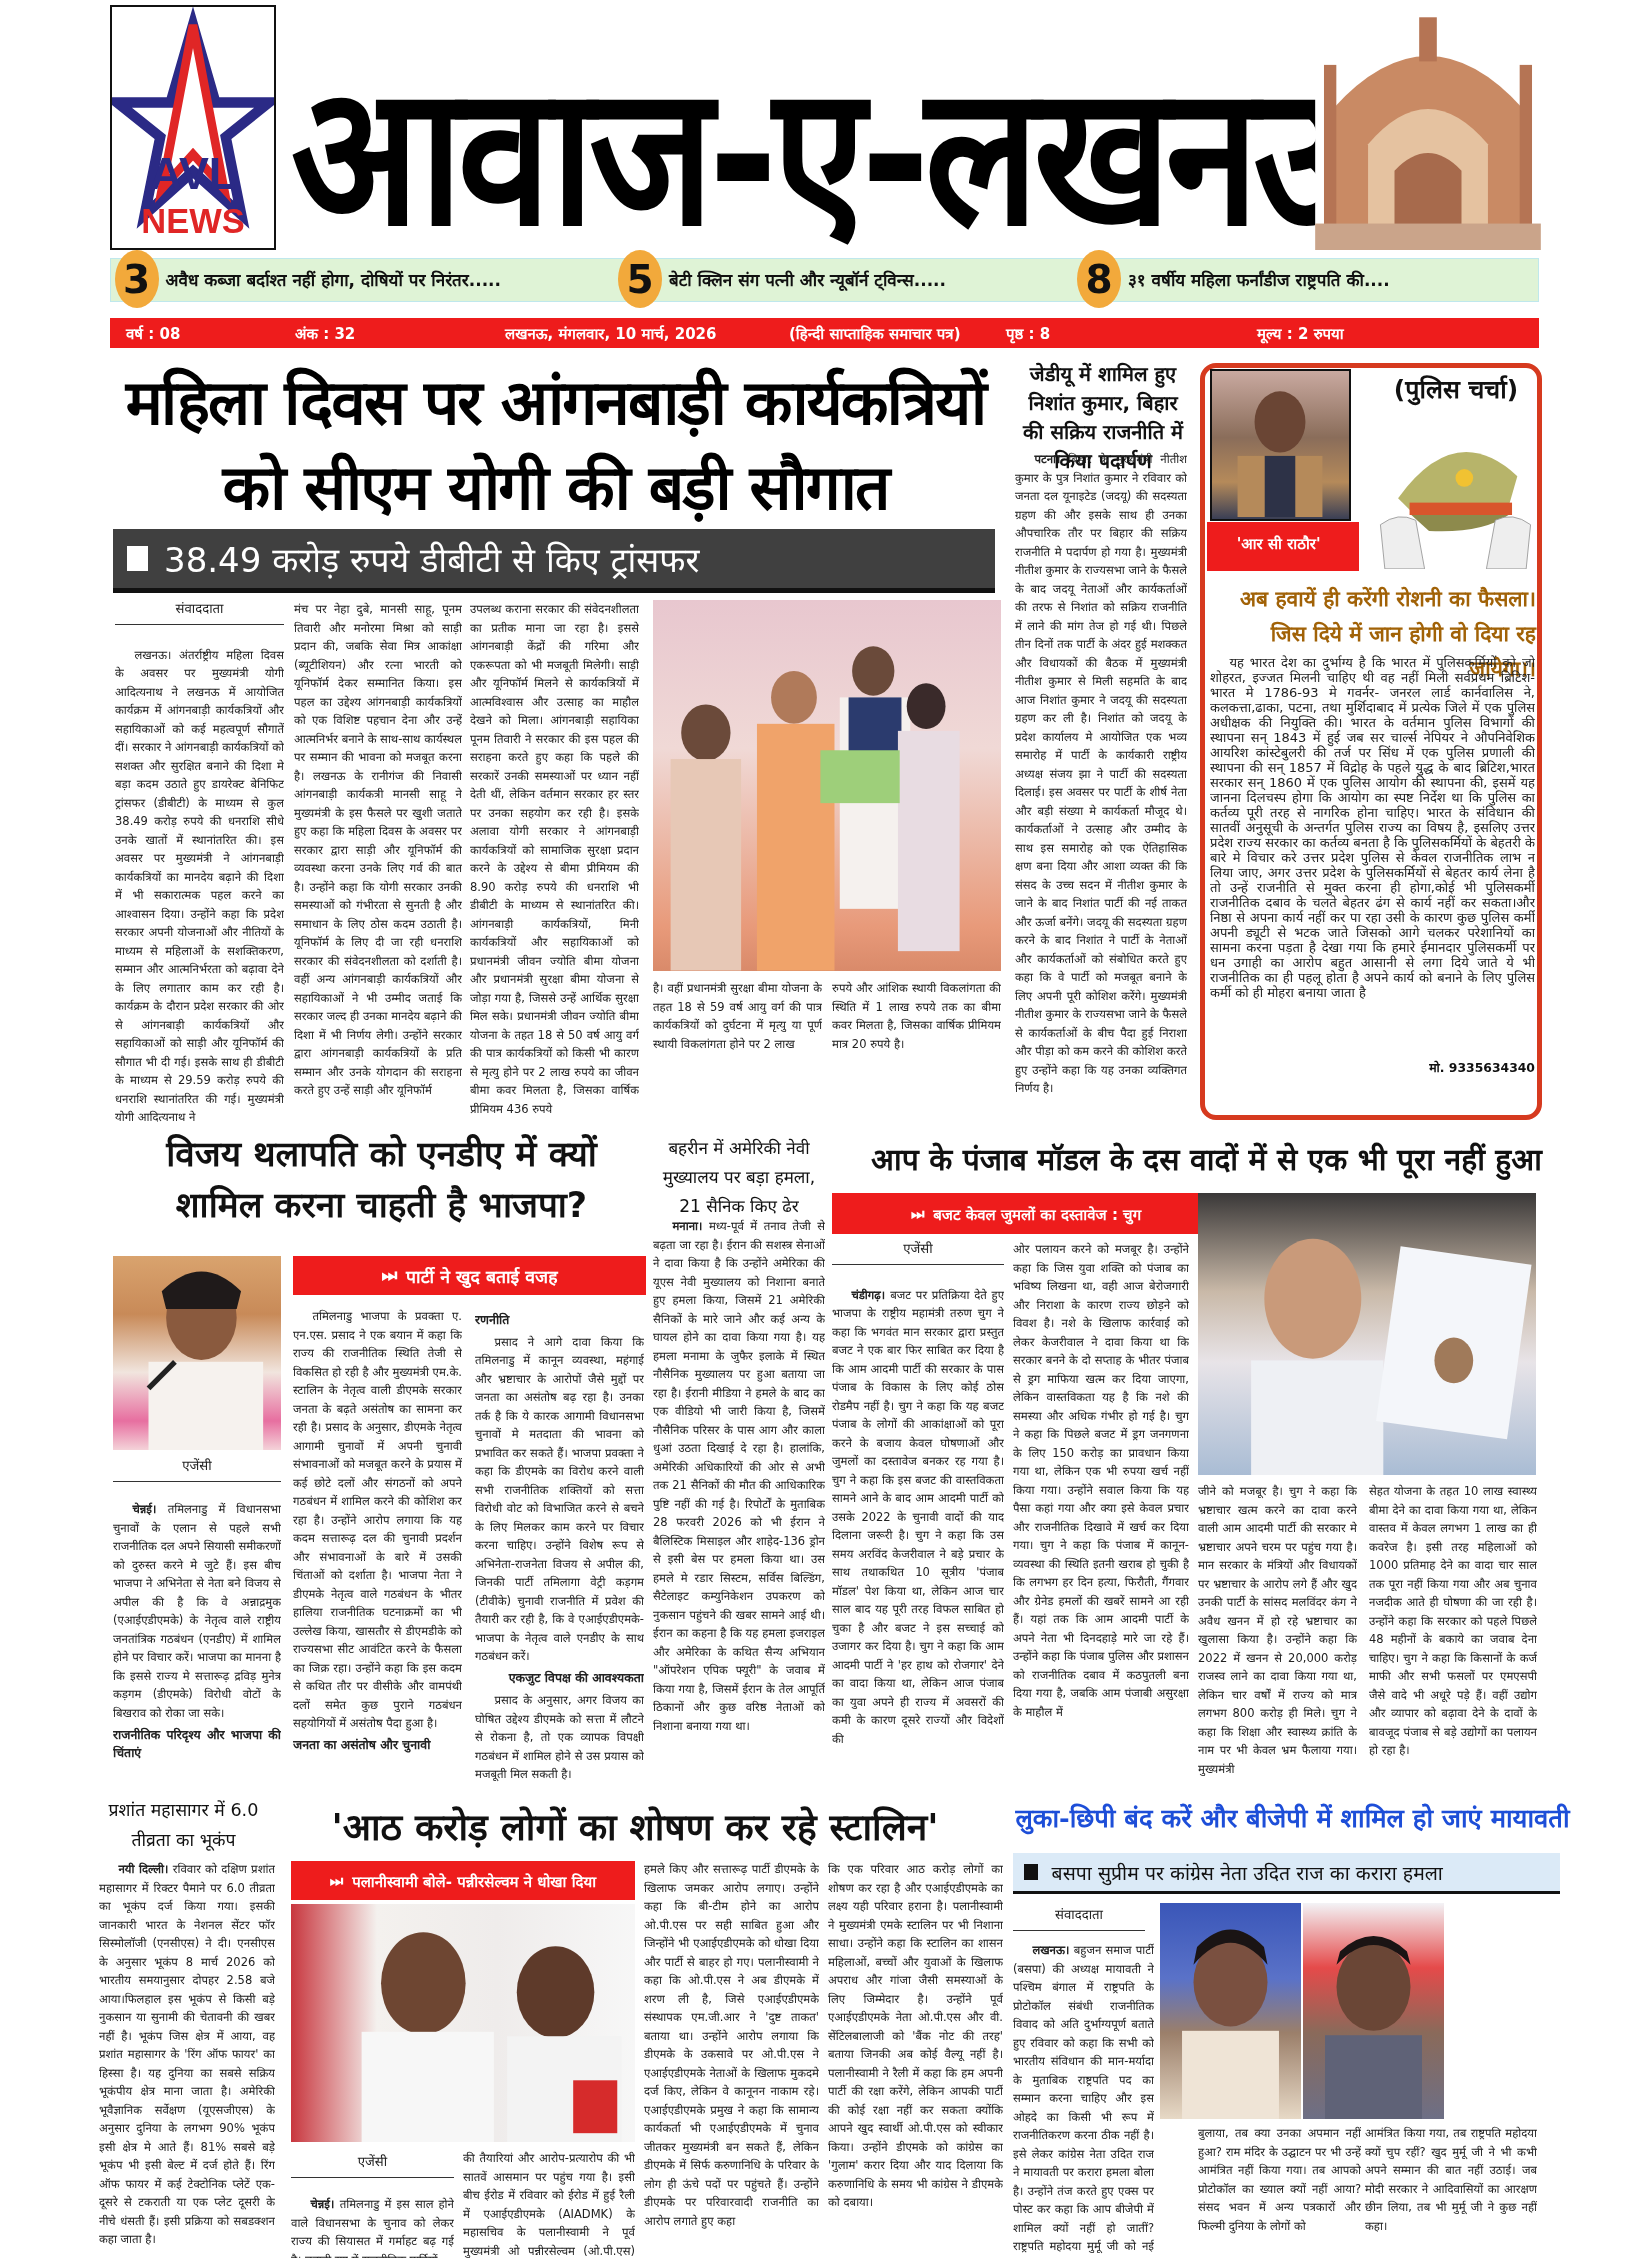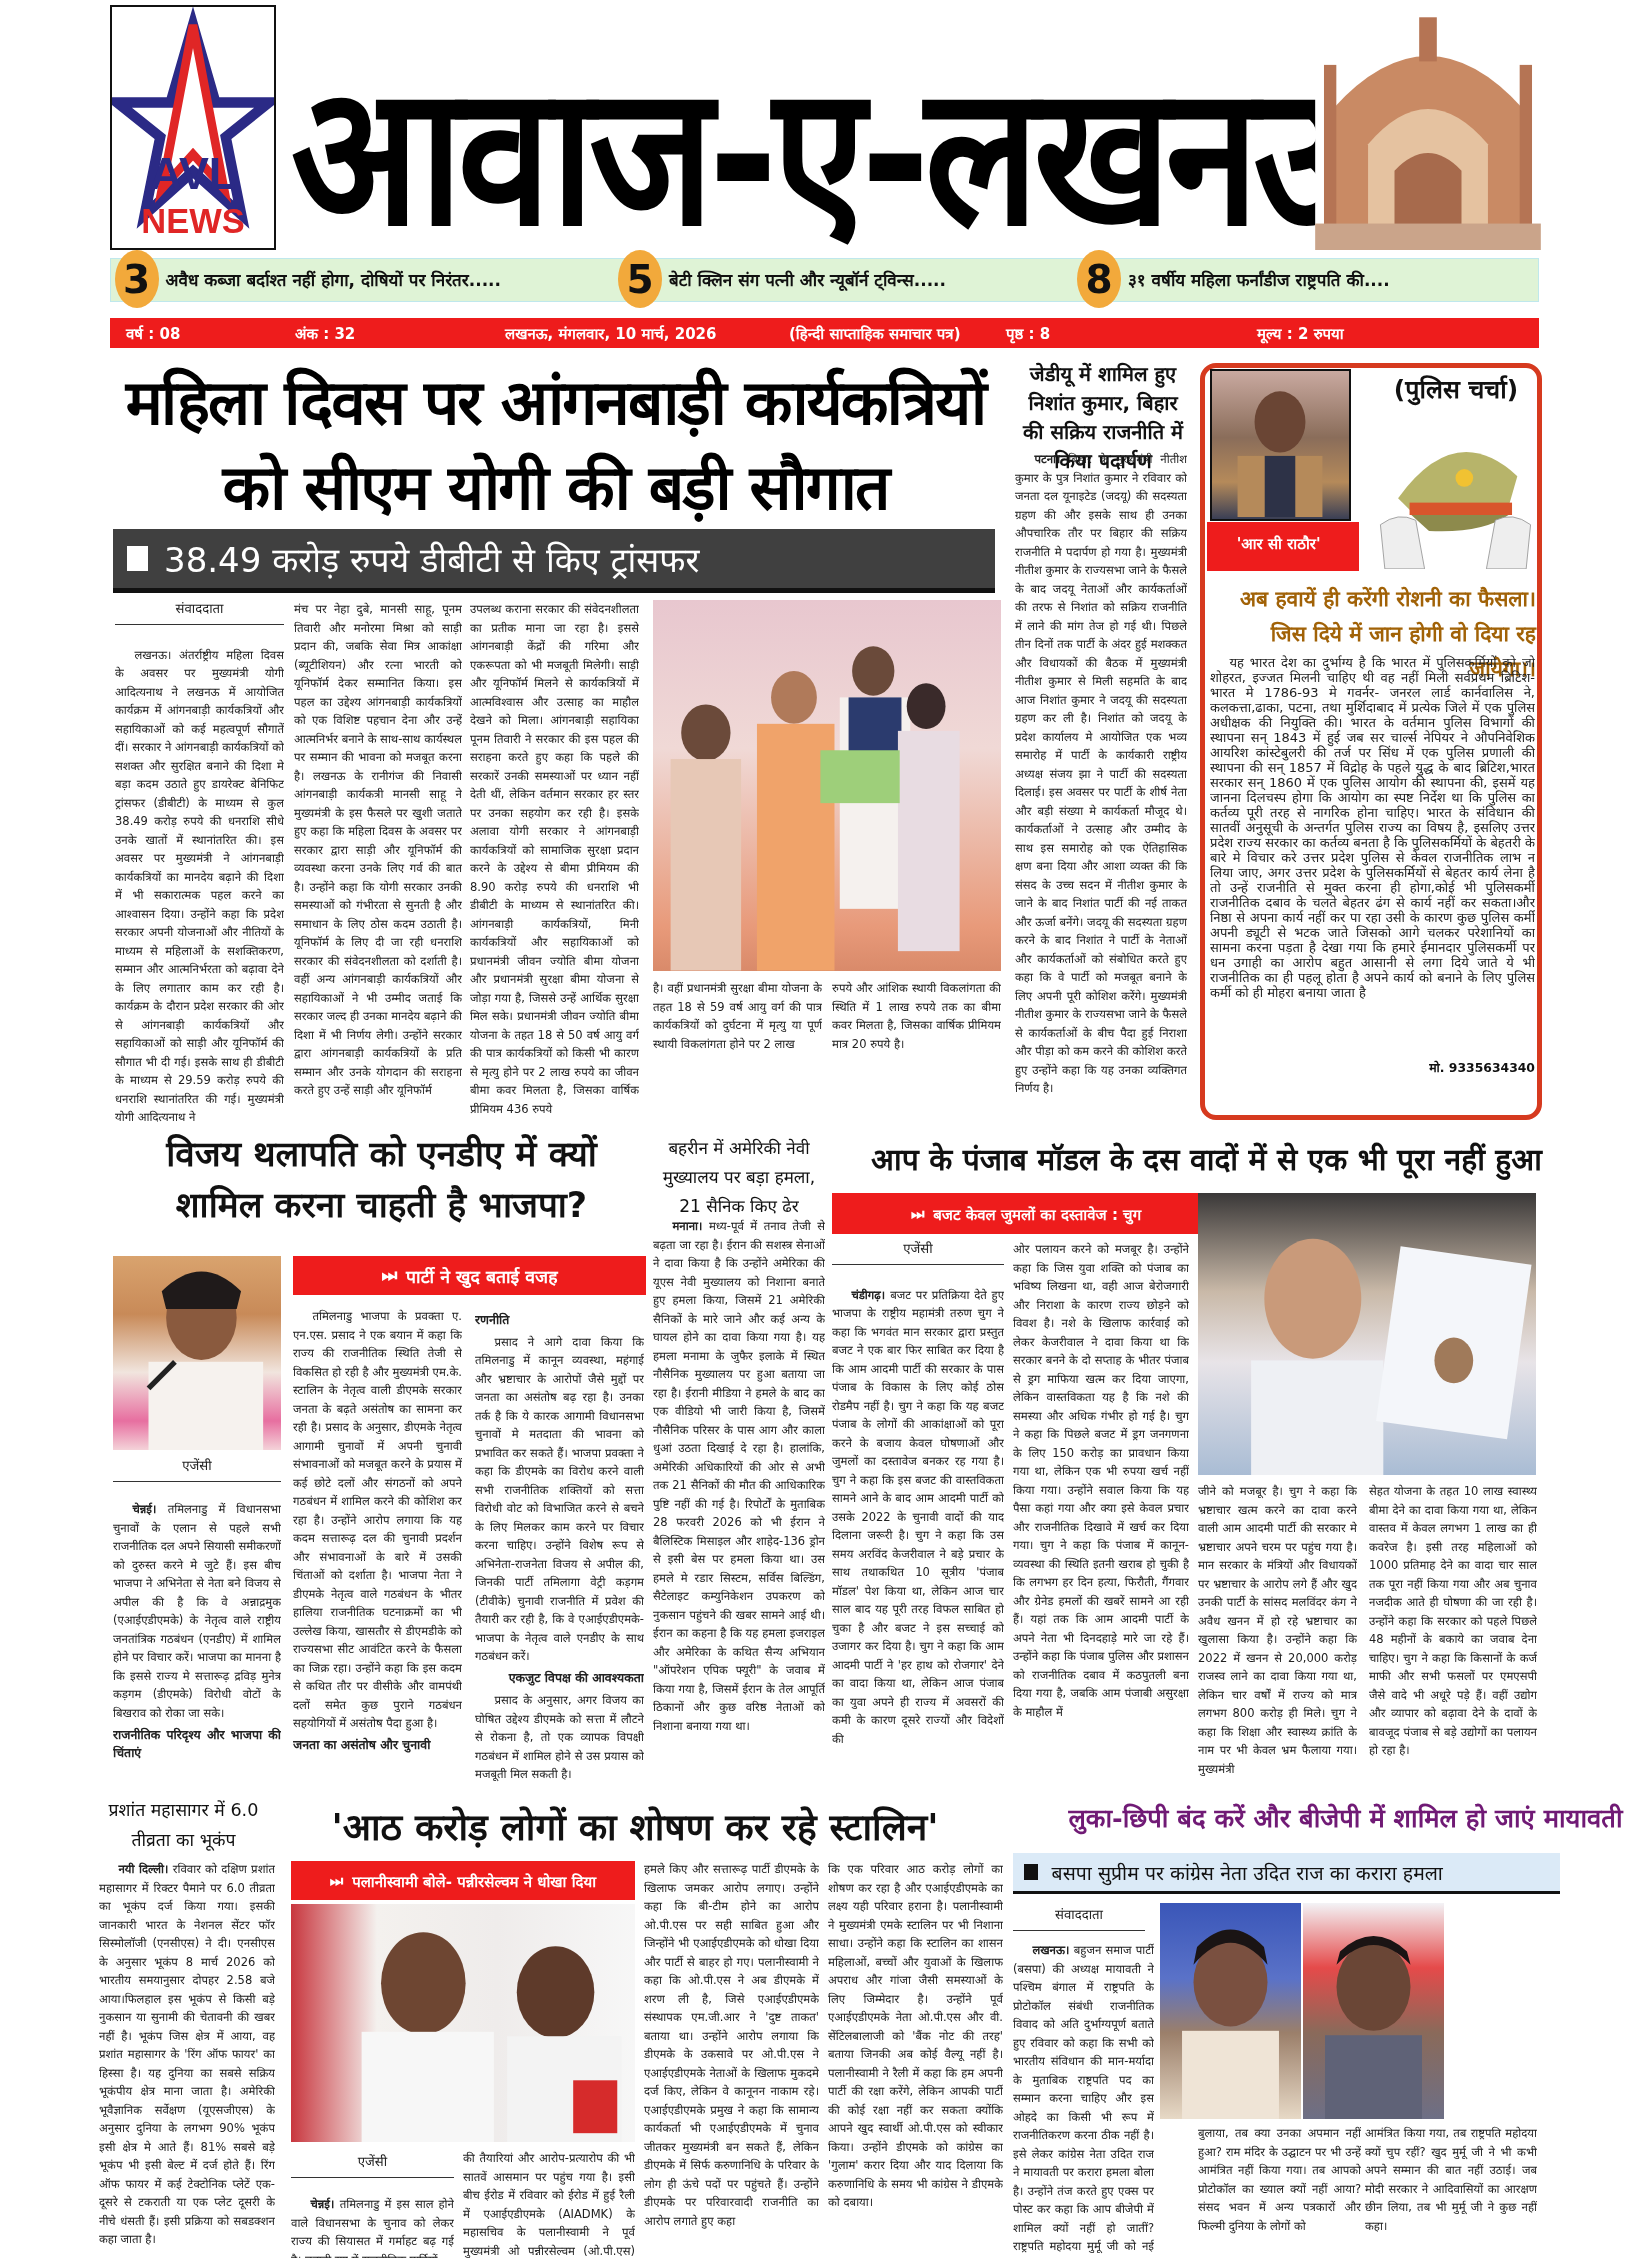--- a/index.html
+++ b/index.html
@@ -86,21 +86,21 @@
   #stalin-headline { left: 282px; top: 1800px; width: 706px; text-align: center; font-size: 37px; font-weight: bold; color: #111; white-space: nowrap; }
   #stalin-strap { left: 291px; top: 1861px; width: 344px; height: 39px; background: #ee1c1c; color: #fff; font-size: 15px; display:flex; align-items:center; justify-content:center; font-weight: bold; }
   #stalin-photo { left: 291px; top: 1904px; width: 344px; height: 238px; background: linear-gradient(90deg,#c8363e 0%,#f4f1ee 25%,#efeceb 60%,#f7f7f7 100%); }
   #stalin-byline { left: 291px; top: 2153px; width: 163px; }
   #stalin-col1 { left: 291px; top: 2195px; width: 163px; height: 64px; }
   #stalin-col2 { left: 463px; top: 2149px; width: 172px; height: 109px; }
   #stalin-col3 { left: 644px; top: 1860px; width: 175px; height: 397px; }
   #stalin-col4 { left: 828px; top: 1860px; width: 175px; height: 397px; }
 
   
-  #maya-headline { left: 1063px; top: 1800px; width: 565px; text-align: center; font-size: 25.6px; font-weight: bold; color: #701a75; white-space: nowrap; }
+  #maya-headline { left: 1010px; top: 1800px; width: 565px; text-align: center; font-size: 25.6px; font-weight: bold; color: #1d4ed8; white-space: nowrap; }
   #maya-strap { left: 1013px; top: 1853px; width: 547px; height: 41px; background: #dbeaf7; border-bottom: 3.5px solid #111; font-size: 19.4px; display:flex; align-items:center; padding-left: 10.6px; color:#111; }
   #maya-strap .sq { display:inline-block; width: 14px; height: 16px; background:#111; margin-right: 14px; }
   #maya-byline { left: 1013px; top: 1906px; width: 132px; }
   #maya-col1 { left: 1013px; top: 1941px; width: 141px; height: 318px; }
   #maya-photo1 { left: 1160px; top: 1903px; width: 141px; height: 216px; background: linear-gradient(180deg,#3a56b8 0%,#5a72c8 35%,#9b7f6a 60%,#e7d9c6 100%); }
   #maya-photo2 { left: 1303px; top: 1903px; width: 141px; height: 216px; background: linear-gradient(180deg,#f3f3f6 0%,#e54a4a 30%,#8a6a5a 60%,#6d6f86 100%); }
   #maya-col2 { left: 1198px; top: 2124px; width: 163px; height: 132px; }
   #maya-col3 { left: 1365px; top: 2124px; width: 172px; height: 132px; }
 </style>
 </head>

